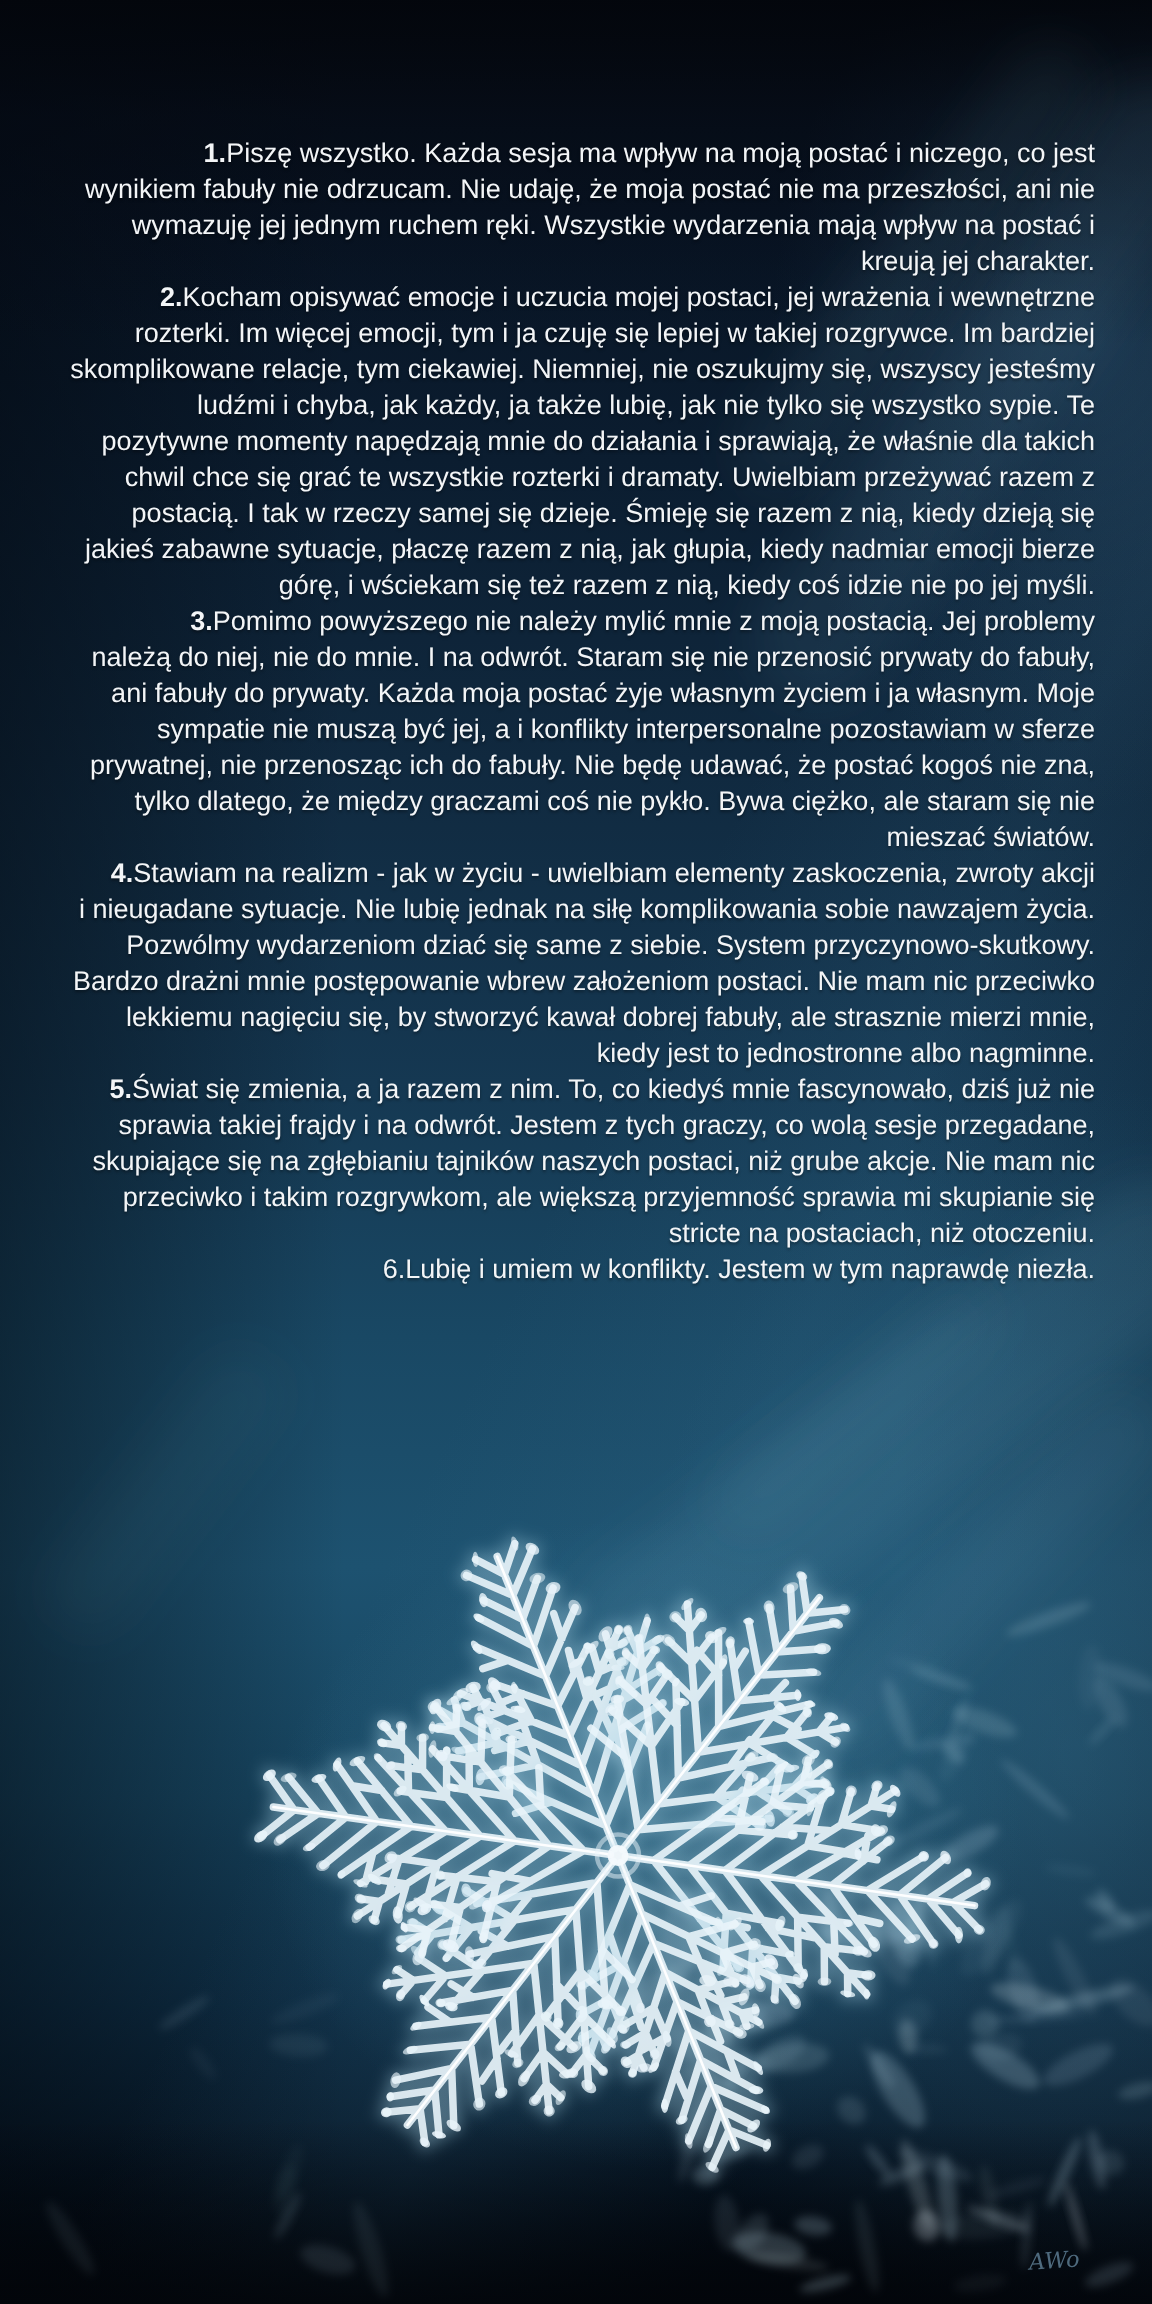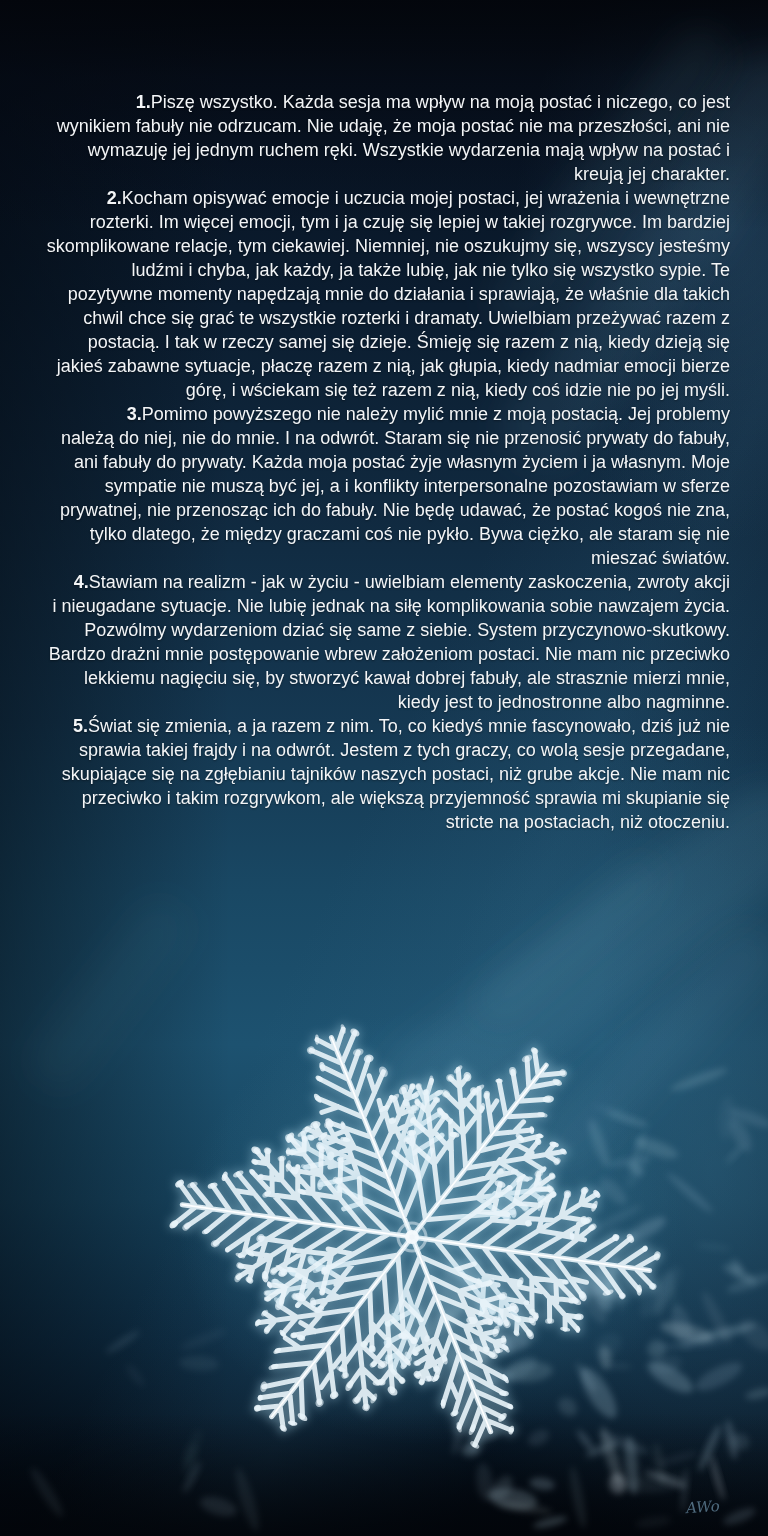--- a/index.html
+++ b/index.html
@@ -450,16 +450,17 @@
       <circle cx="412" cy="1237" r="7" fill="#f4fafd" fill-opacity="0.95"></circle>
       <circle cx="412" cy="1237" r="14" fill="none" stroke="#e9f4fa" stroke-width="3" stroke-opacity="0.5"></circle>
     </svg>
 
   <div class="text-block">
     <p><span class="num">1.</span><span>Piszę wszystko. Każda sesja ma wpływ na moją postać i niczego, co jest wynikiem fabuły nie odrzucam. Nie udaję, że moja postać nie ma przeszłości, ani nie wymazuję jej jednym ruchem ręki. Wszystkie wydarzenia mają wpływ na postać i kreują jej charakter.</span></p>
     <p><span class="num">2.</span><span>Kocham opisywać emocje i uczucia mojej postaci, jej wrażenia i wewnętrzne rozterki. Im więcej emocji, tym i ja czuję się lepiej w takiej rozgrywce. Im bardziej skomplikowane relacje, tym ciekawiej. Niemniej, nie oszukujmy się, wszyscy jesteśmy ludźmi i chyba, jak każdy, ja także lubię, jak nie tylko się wszystko sypie. Te pozytywne momenty napędzają mnie do działania i sprawiają, że właśnie dla takich chwil chce się grać te wszystkie rozterki i dramaty. Uwielbiam przeżywać razem z postacią. I tak w rzeczy samej się dzieje. Śmieję się razem z nią, kiedy dzieją się jakieś zabawne sytuacje, płaczę razem z nią, jak głupia, kiedy nadmiar emocji bierze górę, i wściekam się też razem z nią, kiedy coś idzie nie po jej myśli.</span></p>
     <p><span class="num">3.</span><span>Pomimo powyższego nie należy mylić mnie z moją postacią. Jej problemy należą do niej, nie do mnie. I na odwrót. Staram się nie przenosić prywaty do fabuły, ani fabuły do prywaty. Każda moja postać żyje własnym życiem i ja własnym. Moje sympatie nie muszą być jej, a i konflikty interpersonalne pozostawiam w sferze prywatnej, nie przenosząc ich do fabuły. Nie będę udawać, że postać kogoś nie zna, tylko dlatego, że między graczami coś nie pykło. Bywa ciężko, ale staram się nie mieszać światów.</span></p>
     <p><span class="num">4.</span><span>Stawiam na realizm - jak w życiu - uwielbiam elementy zaskoczenia, zwroty akcji i nieugadane sytuacje. Nie lubię jednak na siłę komplikowania sobie nawzajem życia. Pozwólmy wydarzeniom dziać się same z siebie. System przyczynowo-skutkowy. Bardzo drażni mnie postępowanie wbrew założeniom postaci. Nie mam nic przeciwko lekkiemu nagięciu się, by stworzyć kawał dobrej fabuły, ale strasznie mierzi mnie, kiedy jest to jednostronne albo nagminne.</span></p>
     <p><span class="num">5.</span><span>Świat się zmienia, a ja razem z nim. To, co kiedyś mnie fascynowało, dziś już nie sprawia takiej frajdy i na odwrót. Jestem z tych graczy, co wolą sesje przegadane, skupiające się na zgłębianiu tajników naszych postaci, niż grube akcje. Nie mam nic przeciwko i takim rozgrywkom, ale większą przyjemność sprawia mi skupianie się stricte na postaciach, niż otoczeniu.</span></p>
+    <p><span class="num normal">6.</span><span>Lubię i umiem w konflikty. Jestem w tym naprawdę niezła.</span></p>
   </div>
 
   <div class="signature">AWo</div>
 </div>
 
 </body></html>

